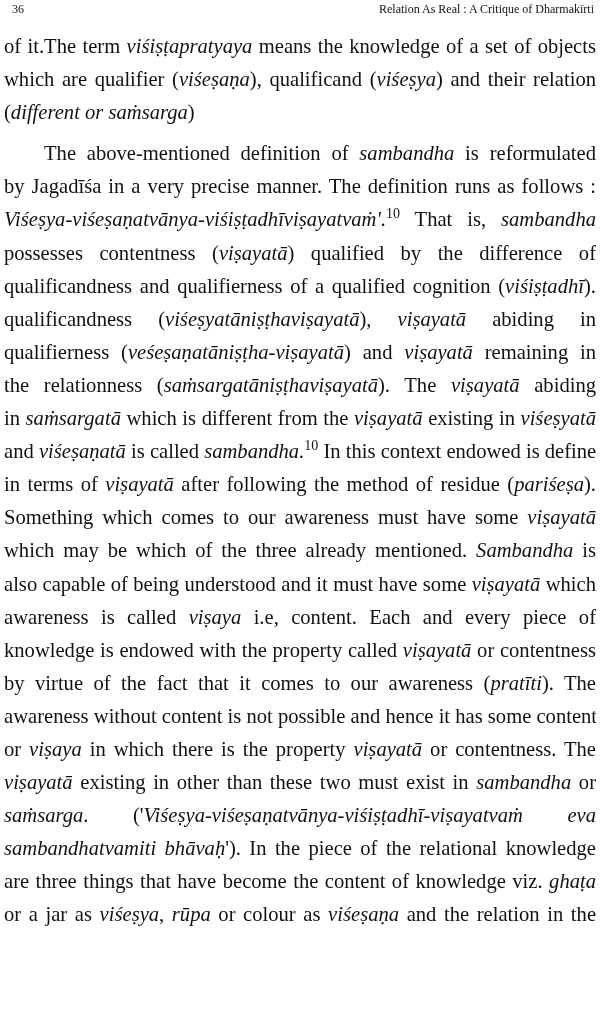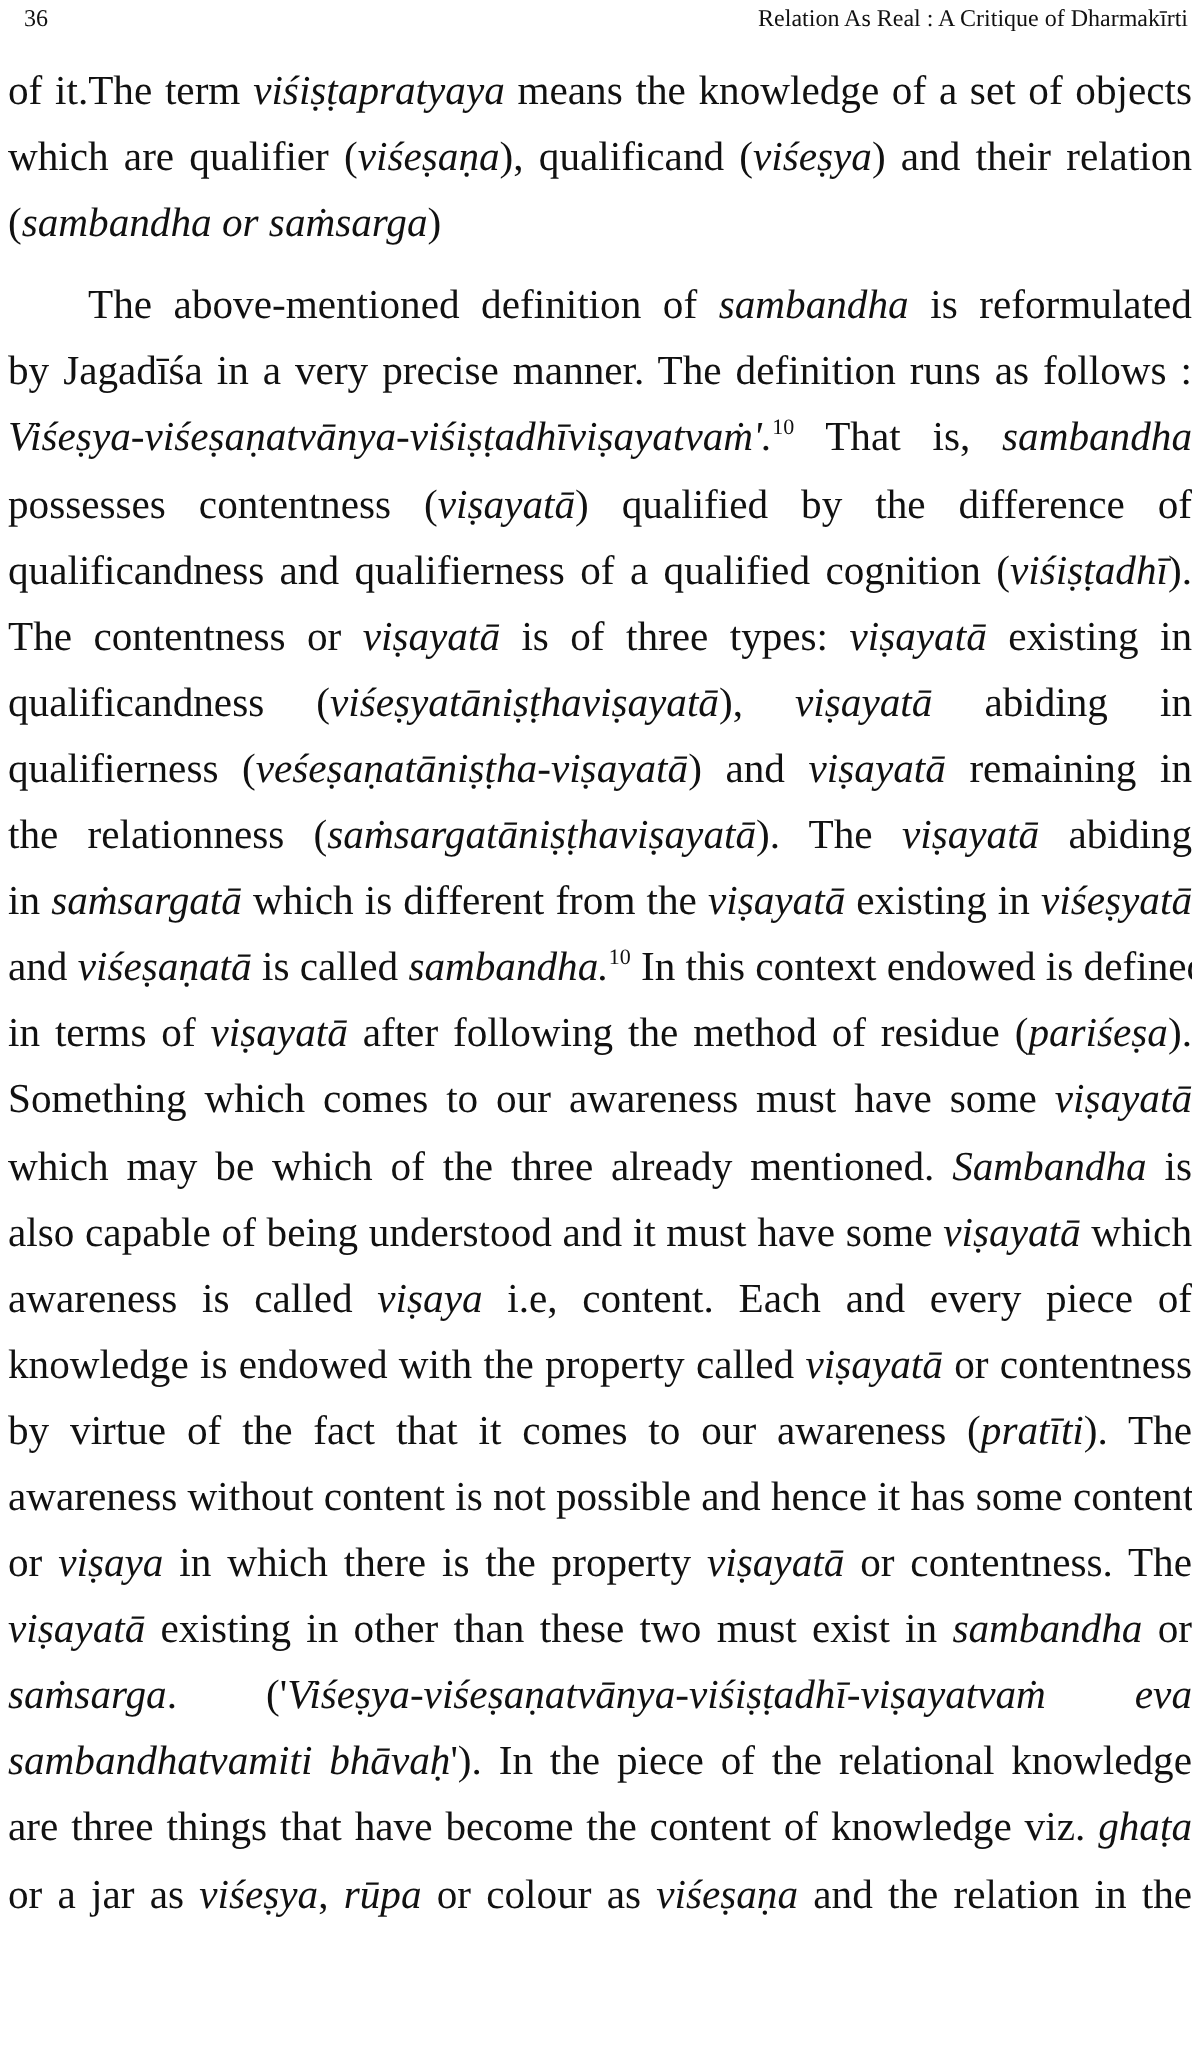--- a/index.html
+++ b/index.html
@@ -7,45 +7,44 @@
          font-family:"Liberation Serif", "DejaVu Serif", serif; color:#111; }
   .header { position:absolute; top:0; left:0; width:600px; height:30px; font-size:12px; }
   .pagenum { position:absolute; left:12px; top:2px; }
   .runhead { position:absolute; right:6px; top:2px; }
   .body { position:absolute; top:30px; left:4px; width:592px; }
   .line { height:33.1px; line-height:33.1px; font-size:20.6px; white-space:nowrap;
           text-align:justify; text-align-last:justify; overflow:hidden; }
   .line.last { text-align-last:left; }
   .line.indent { padding-left:40px;font-family:Liberation Serif, serif; }
   i { font-style:italic; }
-  sup { font-size:11px; line-height:0; vertical-align:super; }
+  sup { font-size:14px; line-height:0; vertical-align:super; }
   .gap { height:8px; }
 </style>
 </head>
 <body>
 
 <div class="header">
   <span class="pagenum">36</span>
   <span class="runhead">Relation As Real : A Critique of Dharmakīrti</span>
 </div>
 
 <div class="body" id="body">
     <div>
       <div class="line"><span>of it.The term </span><i>viśiṣṭapratyaya</i><span> means the knowledge of a set of objects</span></div>
       <div class="line"><span>which are qualifier (</span><i>viśeṣaṇa</i><span>), qualificand (</span><i>viśeṣya</i><span>) and their relation</span></div>
-      <div class="line last"><span>(</span><i>sambandha or saṁsarga</i><span>)</span></div>
+      <div class="line last"><span>(</span><i>different or saṁsarga</i><span>)</span></div>
     </div>
     <div class="gap"></div>
     <div>
       <div class="line indent"><span>The above-mentioned definition of </span><i>sambandha</i><span> is reformulated</span></div>
       <div class="line"><span>by Jagadīśa in a very precise manner. The definition runs as follows :</span></div>
       <div class="line"><i>Viśeṣya-viśeṣaṇatvānya-viśiṣṭadhīviṣayatvaṁ'.</i><sup>10</sup><span> That is, </span><i>sambandha</i></div>
       <div class="line"><span>possesses contentness (</span><i>viṣayatā</i><span>) qualified by the difference of</span></div>
       <div class="line"><span>qualificandness and qualifierness of a qualified cognition (</span><i>viśiṣṭadhī</i><span>).</span></div>
-      <div class="line"><span>The contentness or </span><i>viṣayatā</i><span> is of three types: </span><i>viṣayatā</i><span> existing in</span></div>
       <div class="line"><span>qualificandness (</span><i>viśeṣyatāniṣṭhaviṣayatā</i><span>), </span><i>viṣayatā</i><span> abiding in</span></div>
       <div class="line"><span>qualifierness (</span><i>veśeṣaṇatāniṣṭha-viṣayatā</i><span>) and </span><i>viṣayatā</i><span> remaining in</span></div>
       <div class="line"><span>the relationness (</span><i>saṁsargatāniṣṭhaviṣayatā</i><span>). The </span><i>viṣayatā</i><span> abiding</span></div>
       <div class="line"><span>in </span><i>saṁsargatā</i><span> which is different from the </span><i>viṣayatā</i><span> existing in </span><i>viśeṣyatā</i></div>
       <div class="line"><span>and </span><i>viśeṣaṇatā</i><span> is called </span><i>sambandha.</i><sup>10</sup><span> In this context endowed is defined</span></div>
       <div class="line"><span>in terms of </span><i>viṣayatā</i><span> after following the method of residue (</span><i>pariśeṣa</i><span>).</span></div>
       <div class="line"><span>Something which comes to our awareness must have some </span><i>viṣayatā</i></div>
       <div class="line"><span>which may be which of the three already mentioned. </span><i>Sambandha</i><span> is</span></div>
       <div class="line"><span>also capable of being understood and it must have some </span><i>viṣayatā</i><span> which</span></div>
       <div class="line"><span>awareness is called </span><i>viṣaya</i><span> i.e, content. Each and every piece of</span></div>

